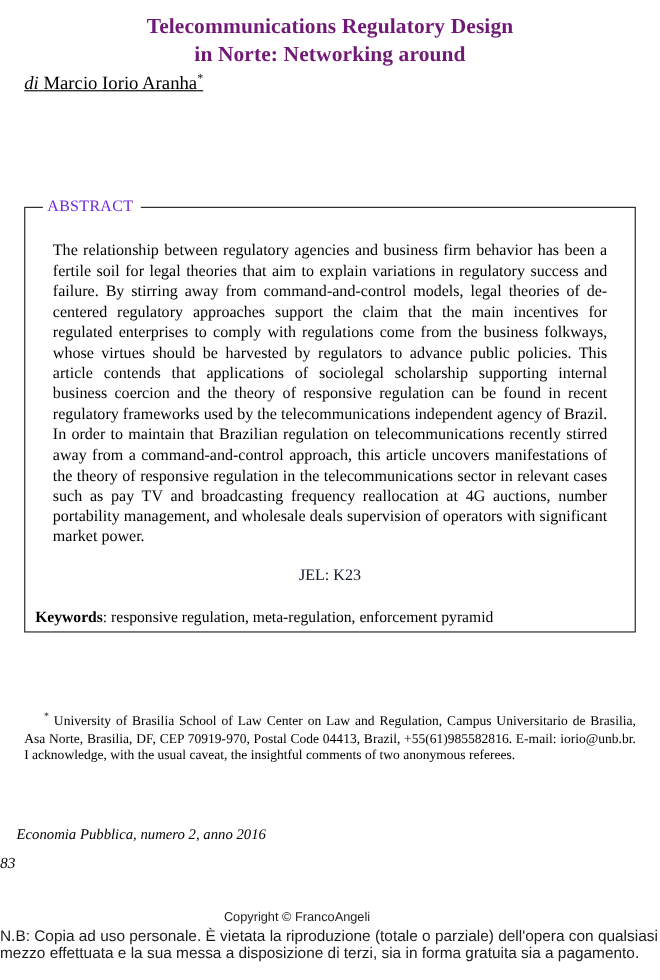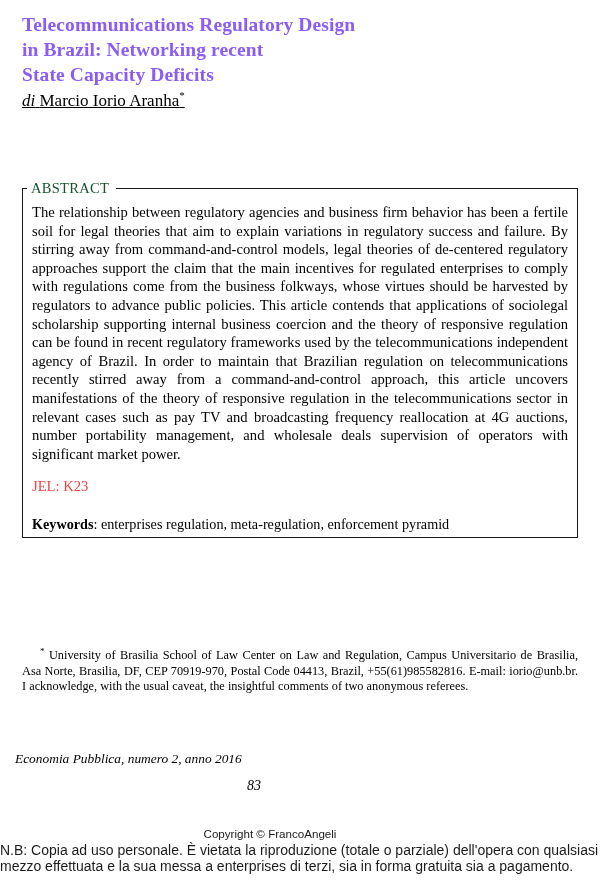--- a/index.html
+++ b/index.html
@@ -30,22 +30,23 @@
     position: absolute;
     left: 22px;
     top: 12px;
     width: 556px;
   }
   .title-line {
     font-weight: bold;
     font-size: 19.5px;
     line-height: 25px;
     letter-spacing: 0.1px;
-    color: #8b5cf6;
+    color: #701a75;
     white-space: nowrap;
+    text-align: center;
   }
   .author-line {
     font-size: 17px;
     line-height: 24px;
     margin-top: 2px;
     color: #000000;
     text-decoration: underline;
   }
   .author-line .di {
     font-style: italic;
@@ -63,47 +64,48 @@
     top: 188px;
     width: 556px;
     border: 1px solid #1a1a1a;
     box-sizing: border-box;
     padding: 0;
     background: transparent;
   }
   
   .abstract-legend {
     position: absolute;
-    left: 4px;
+    left: 16px;
     top: -10px;
     background: #ffffff;
     padding: 0 7px 0 4px;
     font-size: 14.5px;
     line-height: 18px;
     letter-spacing: 0.3px;
-    color: #14532d;
+    color: #6d28d9;
     white-space: nowrap;
   }
   .abstract-inner {
     padding: 14px 9px 4px 9px;
   }
   .abstract-text {
     font-size: 14.6px;
     line-height: 18.6px;
     text-align: justify;
     text-justify: inter-word;
     hyphens: none;
     color: #000000;
-    margin: 0;
+    margin: 16px;
   }
   .jel-line {
     font-size: 14.6px;
     line-height: 18.6px;
     margin: 14px 0 0 0;
-    color: #ef4444;
+    color: #0f172a;
+    text-align: center;
   }
   
   .keywords-wrap {
     position: relative;
     margin: 20px 0 0 0;
   }
   .keywords-line1 {
     font-size: 14.2px;
     line-height: 17px;
     color: #000000;
@@ -155,21 +157,21 @@
     line-height: 17px;
     color: #000000;
   }
 
   
   .page-number {
     position: absolute;
     left: 0;
     top: 778px;
     width: 508px;
-    text-align: center;
+    text-align: left;
     font-style: italic;
     font-size: 14px;
     color: #000000;
   }
 
   
   .footer {
     position: absolute;
     left: 0;
     top: 826px;
@@ -188,41 +190,40 @@
     font-size: 14px;
   }
 </style>
 </head>
 <body>
 
 <div class="page">
 
   <div class="title-block">
     <div class="title-line">Telecommunications Regulatory Design</div>
-    <div class="title-line">in Brazil: Networking recent</div>
-    <div class="title-line">State Capacity Deficits</div>
+    <div class="title-line">in Norte: Networking around</div>
     <div class="author-line"><span class="di">di</span> <span>Marcio Iorio Aranha</span><span class="star">*</span></div>
   </div>
 
   <div class="abstract-box">
     <div class="abstract-legend">ABSTRACT</div>
     <div class="abstract-inner">
       <p class="abstract-text">The relationship between regulatory agencies and business firm behavior has been a fertile soil for legal theories that aim to explain variations in regulatory success and failure. By stirring away from command-and-control models, legal theories of de-centered regulatory approaches support the claim that the main incentives for regulated enterprises to comply with regulations come from the business folkways, whose virtues should be harvested by regulators to advance public policies. This article contends that applications of sociolegal scholarship supporting internal business coercion and the theory of responsive regulation can be found in recent regulatory frameworks used by the telecommunications independent agency of Brazil. In order to maintain that Brazilian regulation on telecommunications recently stirred away from a command-and-control approach, this article uncovers manifestations of the theory of responsive regulation in the telecommunications sector in relevant cases such as pay TV and broadcasting frequency reallocation at 4G auctions, number portability management, and wholesale deals supervision of operators with significant market power.</p>
       <div class="jel-line">JEL: K23</div>
       <div class="keywords-wrap">
-        <div class="keywords-line1"><span class="kw-label">Keywords</span><span>: enterprises regulation, meta-regulation, enforcement pyramid</span></div>
+        <div class="keywords-line1"><span class="kw-label">Keywords</span><span>: responsive regulation, meta-regulation, enforcement pyramid</span></div>
       </div>
     </div>
   </div>
 
   <div class="footnote"><span class="fn-indent"></span><span class="fn-star">*</span> <span>University of Brasilia School of Law Center on Law and Regulation, Campus Universitario de Brasilia, Asa Norte, Brasilia, DF, CEP 70919-970, Postal Code 04413, Brazil, +55(61)985582816. E-mail: iorio@unb.br. I acknowledge, with the usual caveat, the insightful comments of two anonymous referees.</span></div>
 
   <div class="journal-line">Economia Pubblica, numero 2, anno 2016</div>
 
   <div class="page-number">83</div>
 
   <div class="footer">
     <span class="f-line">Copyright © FrancoAngeli</span>
     <span class="f-line wide">N.B: Copia ad uso personale. È vietata la riproduzione (totale o parziale) dell'opera con qualsiasi</span>
-    <span class="f-line wide">mezzo effettuata e la sua messa a enterprises di terzi, sia in forma gratuita sia a pagamento.</span>
+    <span class="f-line wide">mezzo effettuata e la sua messa a disposizione di terzi, sia in forma gratuita sia a pagamento.</span>
   </div>
 
 </div>
 
 </body></html>

